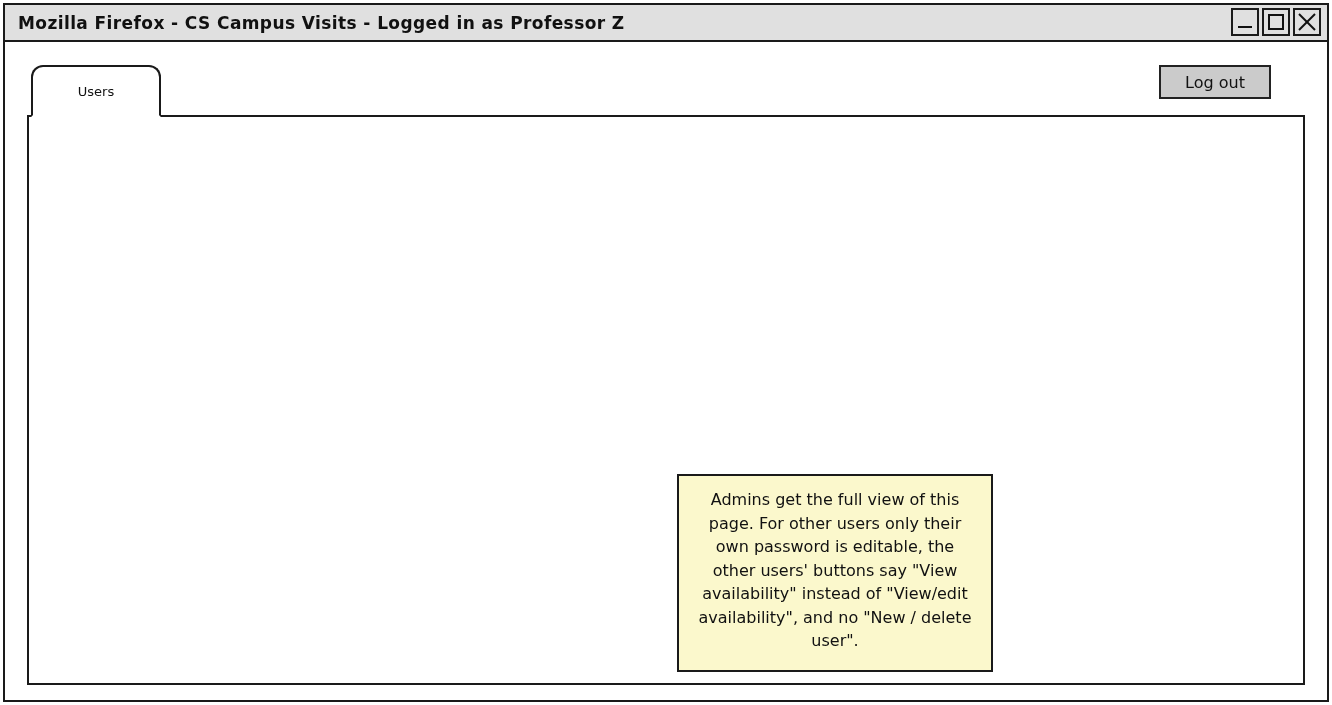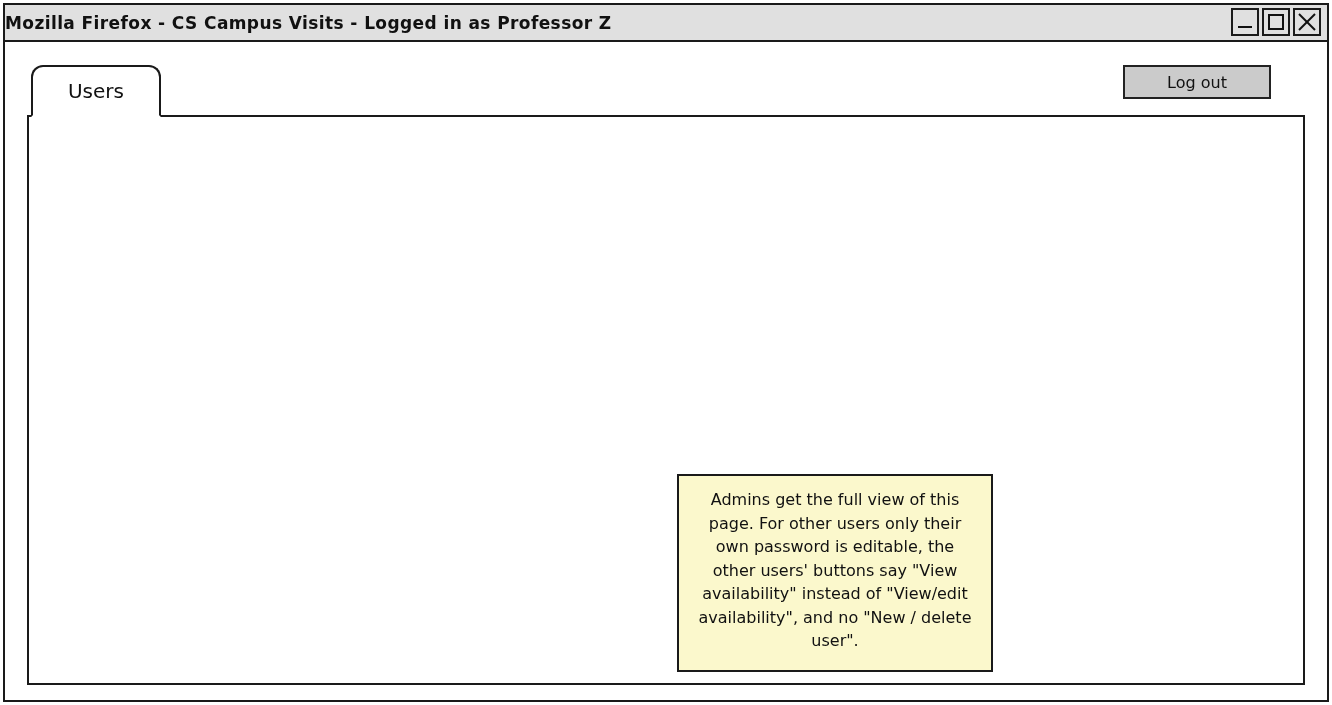--- a/index.html
+++ b/index.html
@@ -24,20 +24,21 @@
 
   .titlebar {
     position: relative;
     height: 37px;
     background: #e0e0e0;
     border-bottom: 2px solid #1a1a1a;
     display: flex;
     align-items: center;
   }
   .titlebar-text {
+    margin-left: 13px;
     font-size: 17px;
     font-weight: bold;
     color: #111111;
     letter-spacing: 0.4px;
     white-space: nowrap;
   }
   .window-controls {
     position: absolute;
     right: 6px; top: 3px;
     display: flex;
@@ -62,21 +63,21 @@
   }
   .tab {
     height: 48px;
     min-width: 130px;
     padding: 0 22px;
     border: 2px solid #1a1a1a;
     border-radius: 12px 12px 0 0;
     display: flex;
     align-items: center;
     justify-content: center;
-    font-size: 20px;
+    font-size: 13px;
     color: #111111;
     position: relative;
   }
   .tab.active {
     background: #ffffff;
     border-bottom: 2px solid #ffffff;
     z-index: 8;
     height: 52px;
   }
   .tab.inactive {
@@ -93,21 +94,21 @@
     width: 1278px; height: 570px;
     border: 2px solid #1a1a1a;
     background: #ffffff;
     z-index: 4;
   }
 
   
   .logout-btn {
     position: absolute;
     right: 56px; top: 60px;
-    width: 148px; height: 34px;
+    width: 112px; height: 34px;
     background: #cbcbcb;
     border: 2px solid #222222;
     display: flex;
     align-items: center;
     justify-content: center;
     font-size: 16px;
     color: #111111;
     z-index: 9;
   }
 

